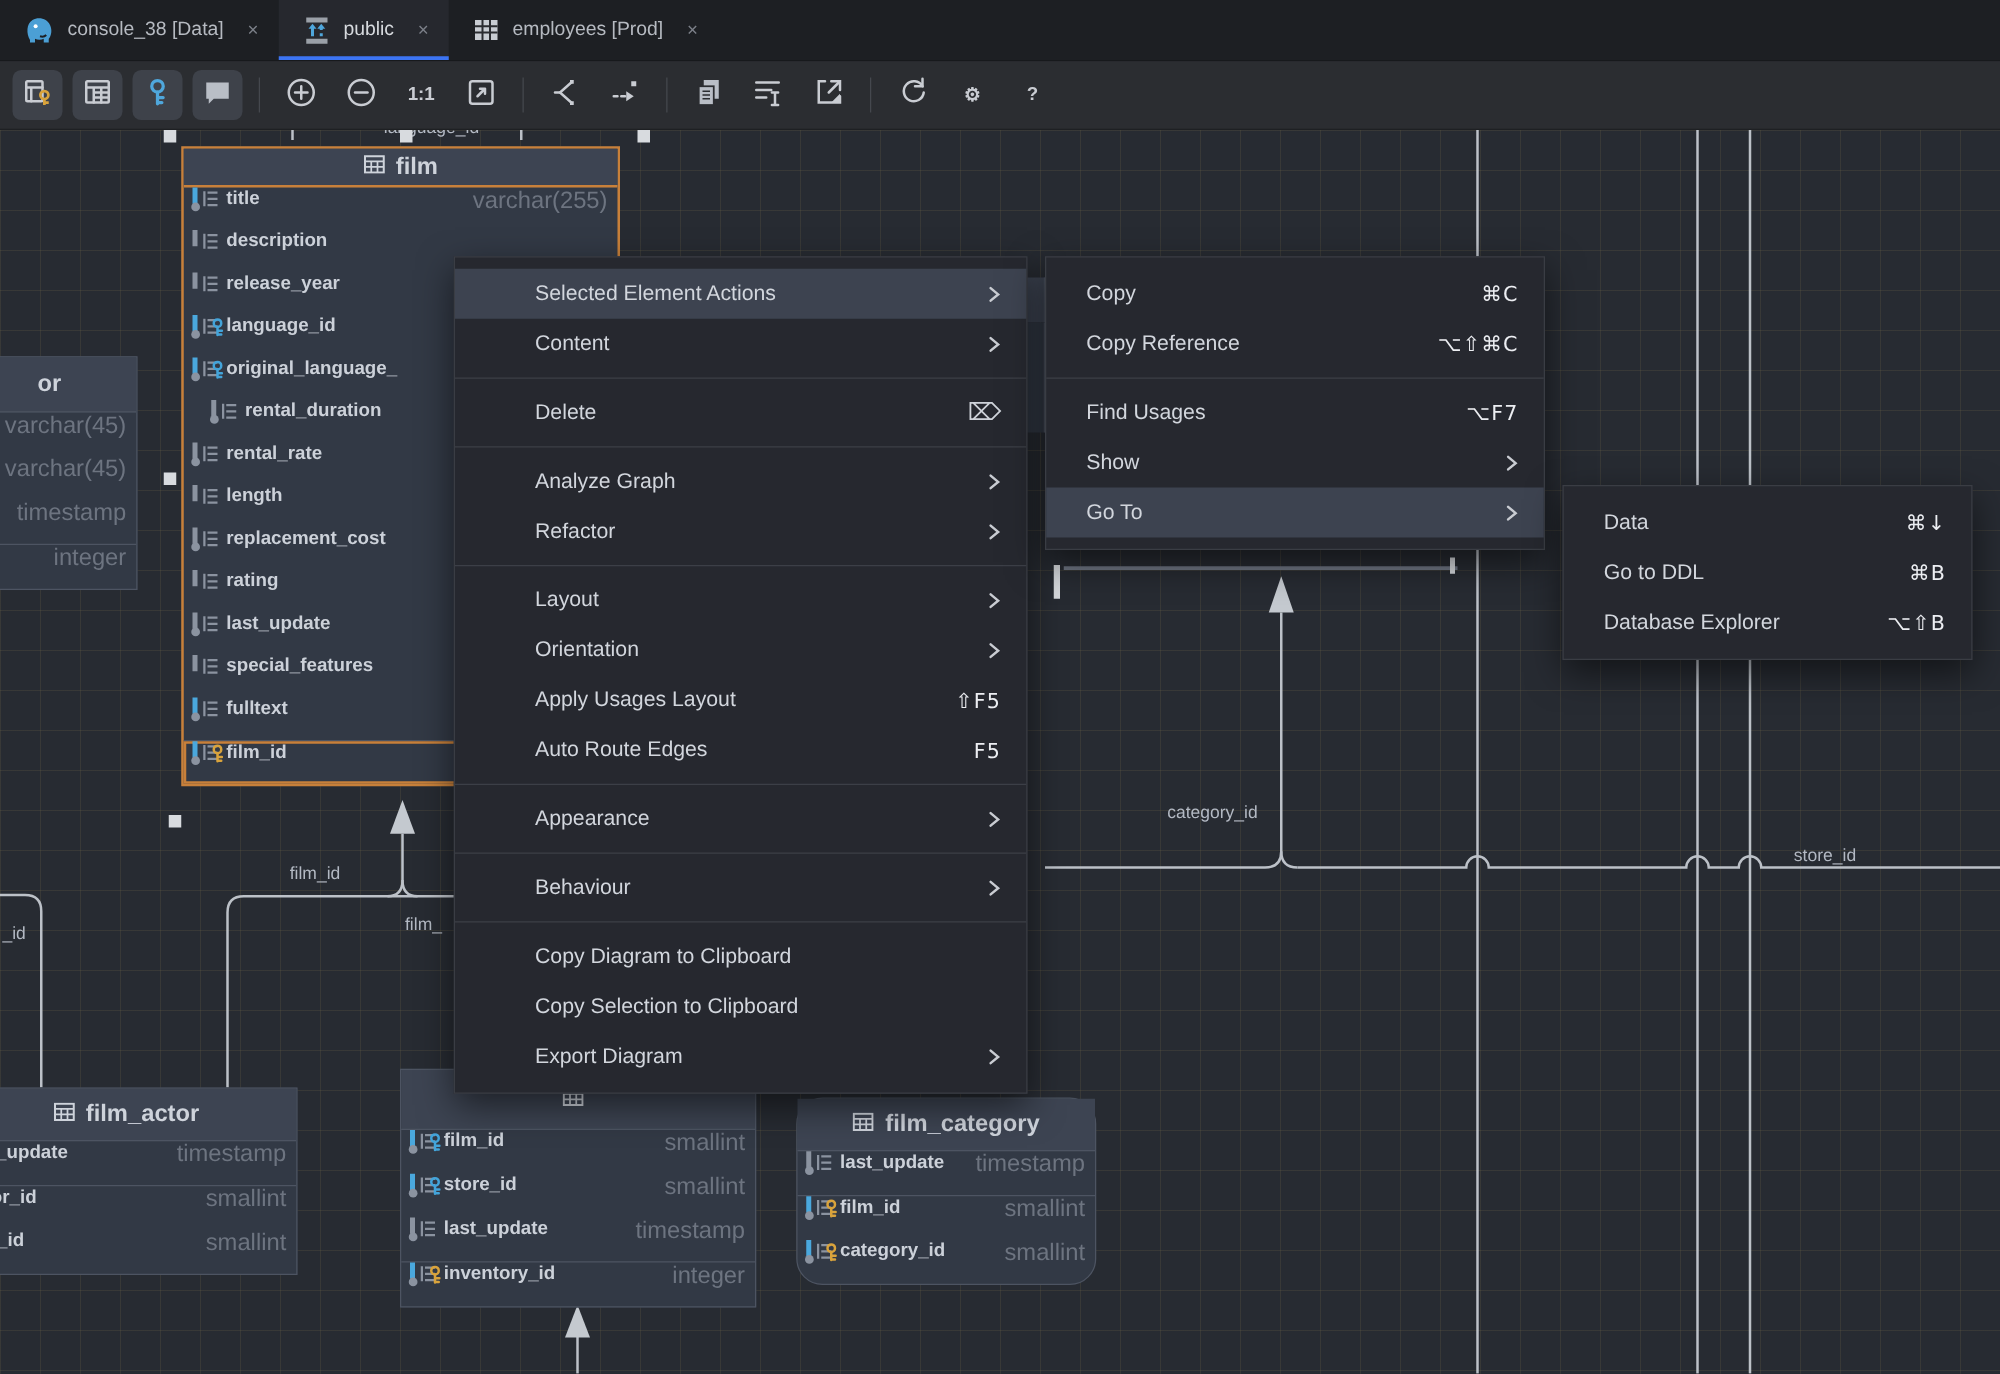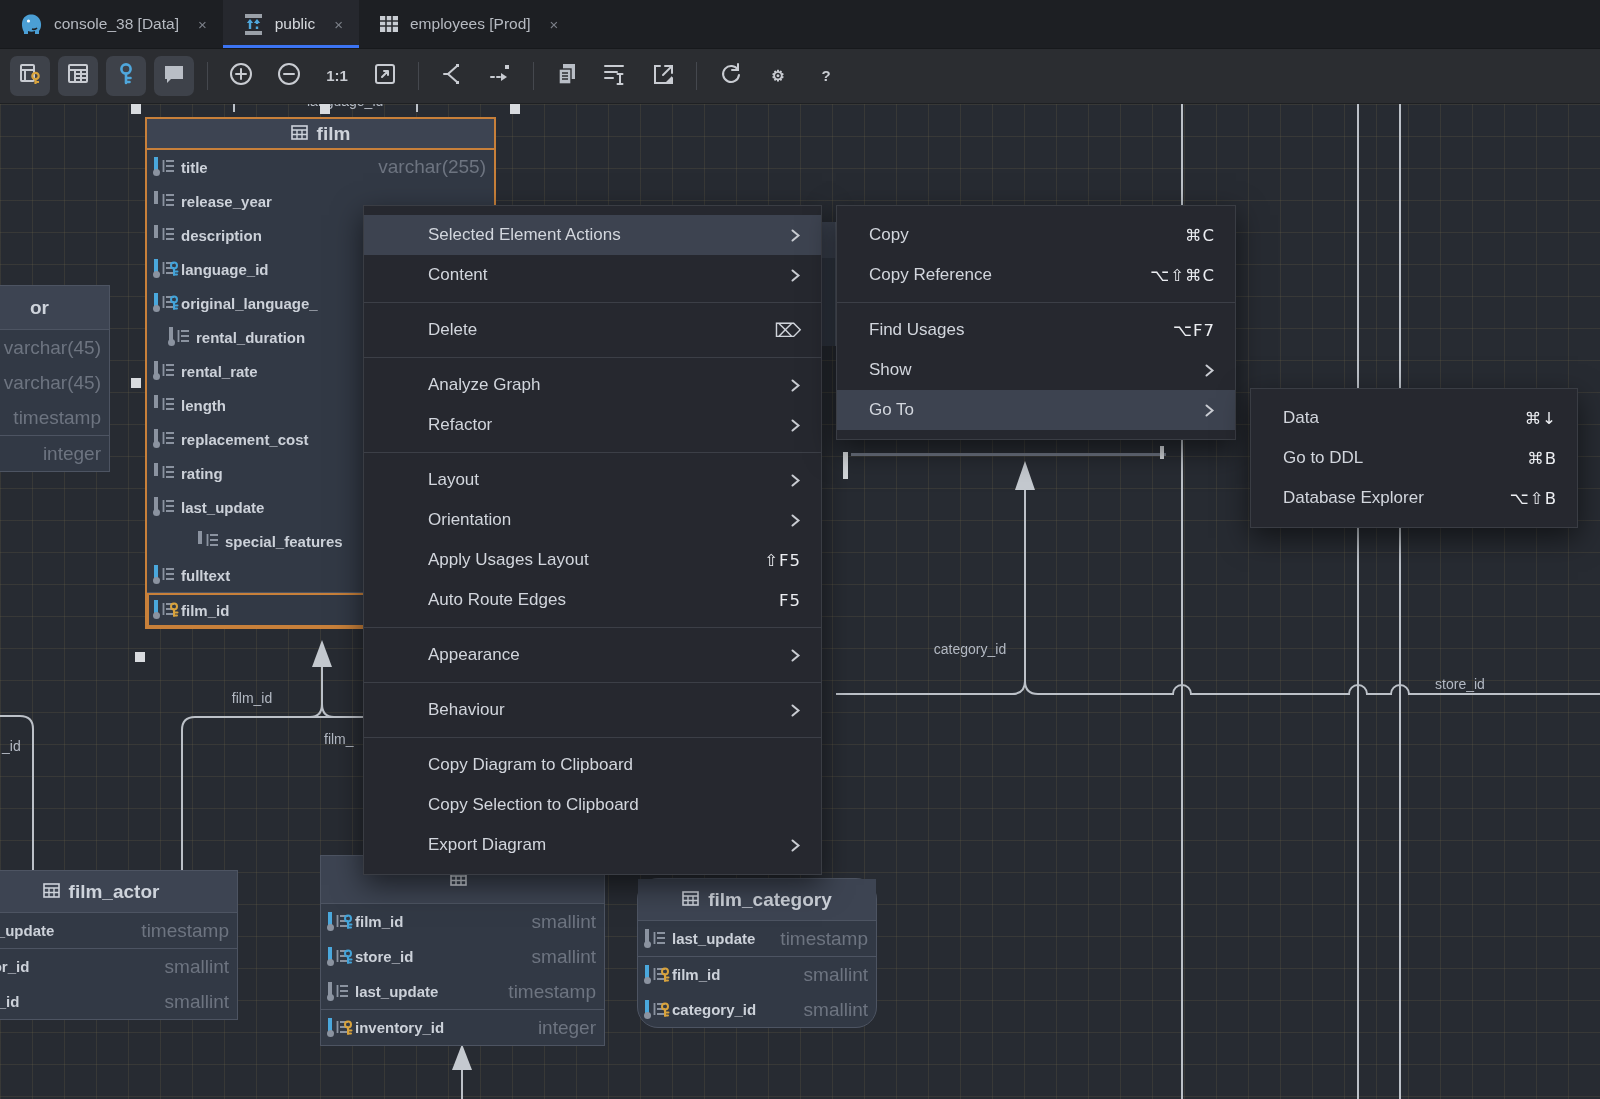--- a/index.html
+++ b/index.html
@@ -38,21 +38,21 @@
   .edges { position:absolute; left:0; top:0; z-index:1; }
   .edges path { stroke:#bcc1c8; stroke-width:2; fill:none; }
   .edges polygon { fill:#c4c9cf; }
   .edges text { font-family:"Liberation Sans",sans-serif; font-size:14px; fill:#b3b9c3; }
 
   
   .dbtable { position:absolute; background:#323945; border:1px solid #4d5462; z-index:2; }
   .dbtable .hdr { background:#3d4452; display:flex; align-items:center; justify-content:center;
                   gap:9px; color:#ced3db; font-size:19px; font-weight:bold;
                   border-bottom:1px solid #4d5462; }
-  .dbtable .row { display:flex; align-items:center; padding:0 8px 0 6px; }
+  .dbtable .row { display:flex; align-items:flex-start; padding:0 8px 0 6px; }
   .dbtable .nm { font-weight:bold; font-size:15px; color:#ccd1d9; white-space:nowrap; }
   .dbtable .tp { margin-left:auto; color:#6d7480; font-size:19px; white-space:nowrap; padding-left:10px;}
   .dbtable .pksep { border-top:1px solid #4d5462; }
   .dbtable.sel { border:2px solid #c8803a; }
   .dbtable.sel .hdr { border-bottom:2px solid #c8803a; }
   .row.selrow { outline:2px solid #c8803a; outline-offset:-2px; }
   .ric { position:relative; width:28px; height:20px; flex:none; }
   .ric .bar { position:absolute; left:1px; top:0; width:4px; height:13px; }
   .ric .bar.blue { background:#4aa8dd; } .ric .bar.gray { background:#8b93a0; }
   .ric .dot { position:absolute; left:0; top:12px; width:7px; height:7px;
@@ -282,30 +282,30 @@
           <span class="nm">title</span>
           <span class="tp">varchar(255)</span>
         </div>
         <div class="row" style="height: 34px;">
           <span class="ric">
             <span class="bar gray"></span>
             <svg class="lines" width="13" height="14" viewBox="0 0 13 14">
               <path d="M1.5 1 V13 M4 2 H12 M4 7 H12 M4 12 H12" stroke="#8b93a0" stroke-width="1.8" fill="none"></path>
             </svg>
           </span>
+          <span class="nm">description</span>
+        </div>
+        <div class="row" style="height: 34px;">
+          <span class="ric">
+            <span class="bar gray"></span>
+            <svg class="lines" width="13" height="14" viewBox="0 0 13 14">
+              <path d="M1.5 1 V13 M4 2 H12 M4 7 H12 M4 12 H12" stroke="#8b93a0" stroke-width="1.8" fill="none"></path>
+            </svg>
+          </span>
           <span class="nm">release_year</span>
-        </div>
-        <div class="row" style="height: 34px;">
-          <span class="ric">
-            <span class="bar gray"></span>
-            <svg class="lines" width="13" height="14" viewBox="0 0 13 14">
-              <path d="M1.5 1 V13 M4 2 H12 M4 7 H12 M4 12 H12" stroke="#8b93a0" stroke-width="1.8" fill="none"></path>
-            </svg>
-          </span>
-          <span class="nm">description</span>
         </div>
         <div class="row" style="height: 34px;">
           <span class="ric">
             <span class="bar blue"></span>
             <span class="dot"></span>
             <svg class="lines" width="13" height="14" viewBox="0 0 13 14">
               <path d="M1.5 1 V13 M4 2 H12 M4 7 H12 M4 12 H12" stroke="#8b93a0" stroke-width="1.8" fill="none"></path>
             </svg>
             <svg class="keyg" width="14" height="16" viewBox="0 0 14 16">
               <circle cx="7" cy="4.5" r="3" stroke="#43a4da" stroke-width="2" fill="none"></circle>
@@ -379,21 +379,21 @@
         <div class="row" style="height: 34px;">
           <span class="ric">
             <span class="bar gray"></span>
             <span class="dot"></span>
             <svg class="lines" width="13" height="14" viewBox="0 0 13 14">
               <path d="M1.5 1 V13 M4 2 H12 M4 7 H12 M4 12 H12" stroke="#8b93a0" stroke-width="1.8" fill="none"></path>
             </svg>
           </span>
           <span class="nm">last_update</span>
         </div>
-        <div class="row" style="height: 34px; margin-left: 44px;">
+        <div class="row" style="height: 34px;">
           <span class="ric">
             <span class="bar gray"></span>
             <svg class="lines" width="13" height="14" viewBox="0 0 13 14">
               <path d="M1.5 1 V13 M4 2 H12 M4 7 H12 M4 12 H12" stroke="#8b93a0" stroke-width="1.8" fill="none"></path>
             </svg>
           </span>
           <span class="nm">special_features</span>
         </div>
         <div class="row" style="height: 34px;">
           <span class="ric">

